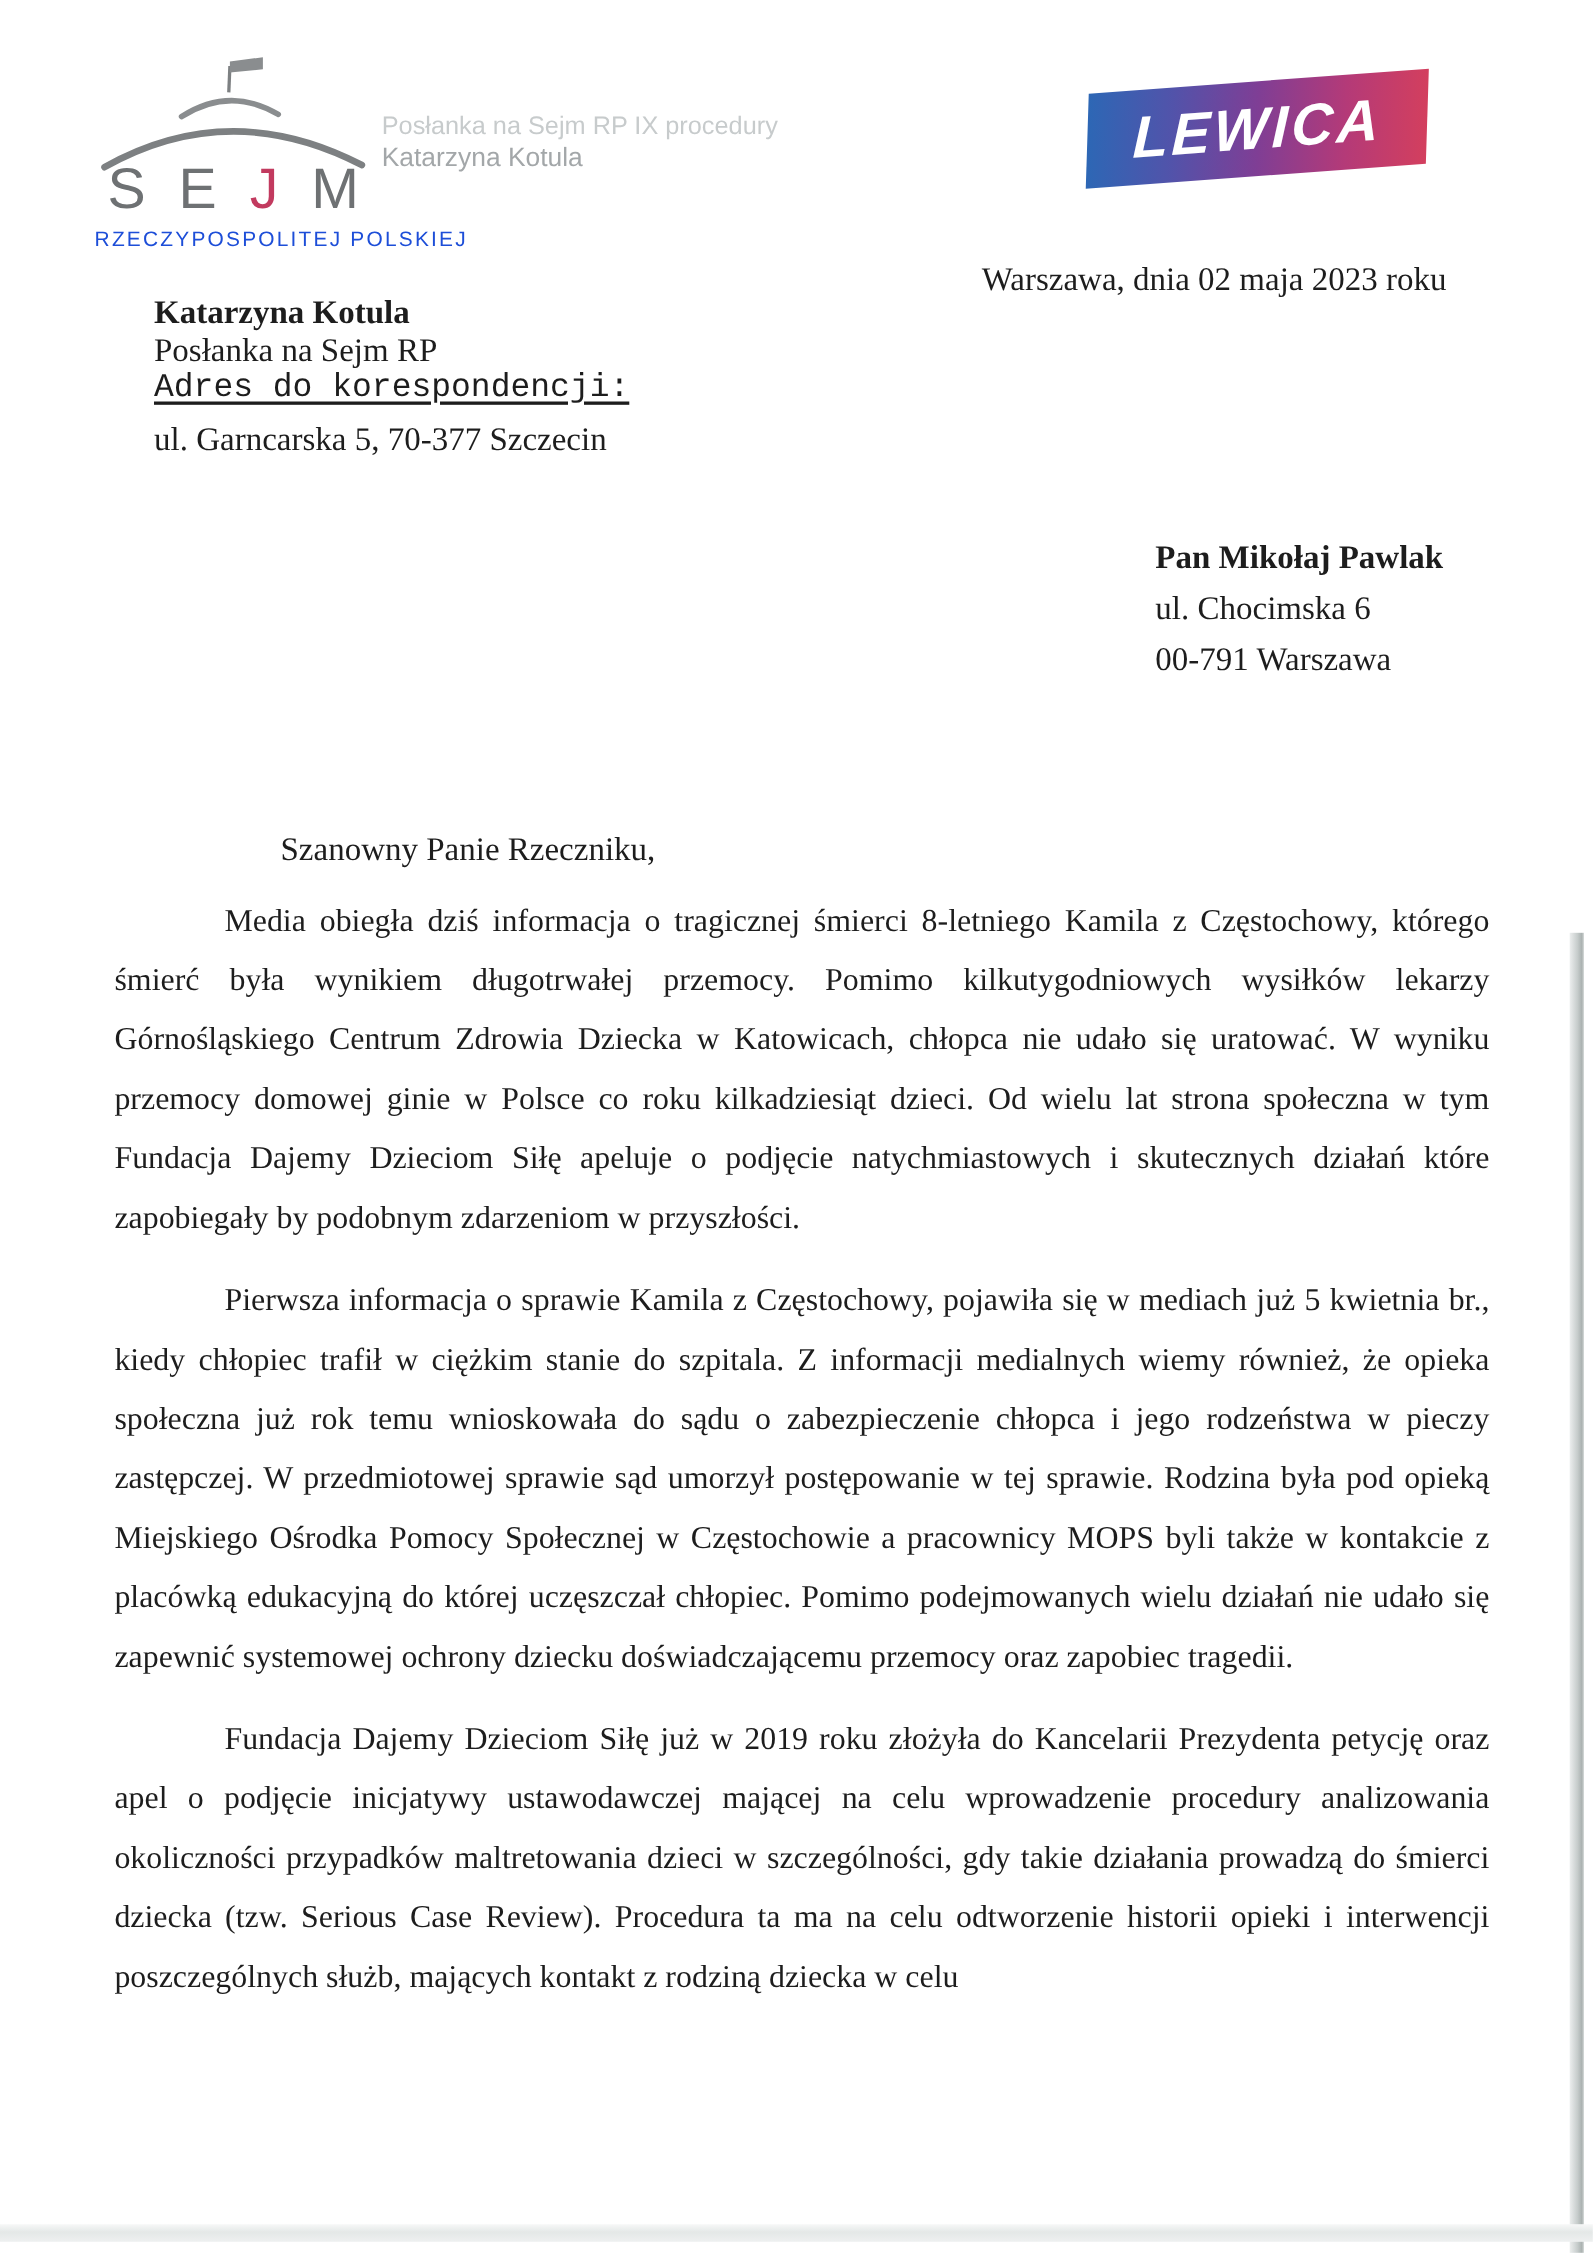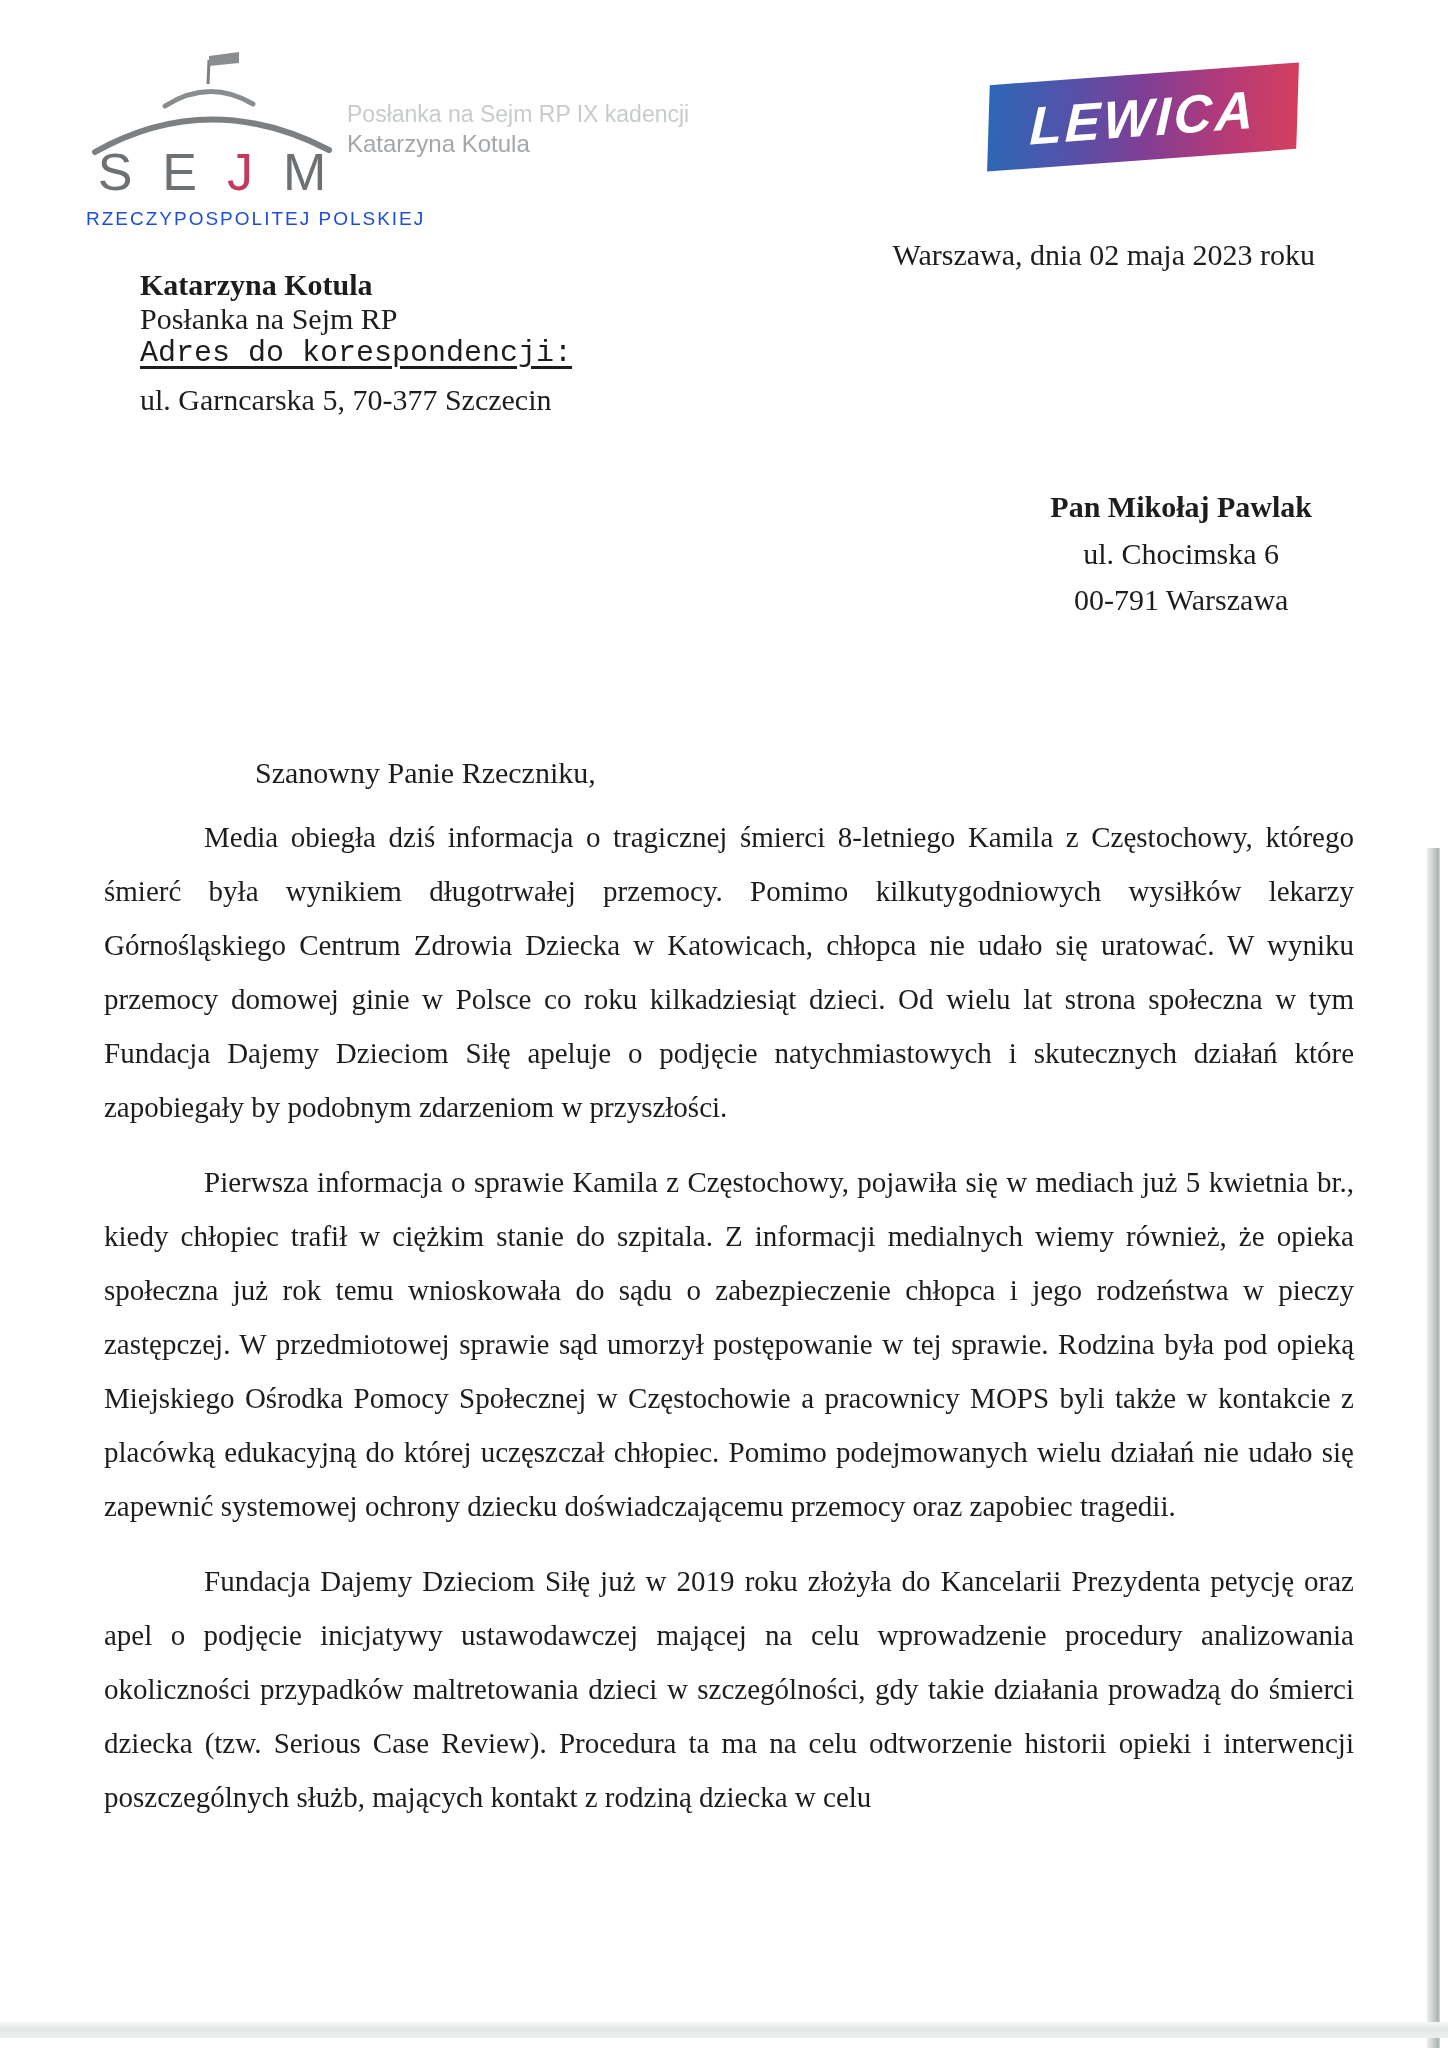--- a/index.html
+++ b/index.html
@@ -48,21 +48,21 @@
   .date-line{position:absolute;top:238px;right:133px;font-size:30px;white-space:nowrap;}
 
   
   .sender{position:absolute;left:140px;top:268px;font-size:30px;line-height:34px;}
   .sender-name{font-weight:700;}
   .sender-address-label{text-decoration:underline;text-underline-offset:5px;font-family:Liberation Mono, monospace;}
   .sender-address{margin-top:13px;}
 
   
   .recipient{
-    position:absolute;top:484px;right:136px;text-align:center;
+    position:absolute;top:484px;right:136px;text-align:left;
     font-size:30px;line-height:46.5px;white-space:nowrap;
   }
   .recipient-bold{font-weight:700;}
 
   
   .salutation{position:absolute;left:230px;top:756px;font-size:30px;margin-left:25px;}
   .letter-body{
     position:absolute;left:104px;top:810px;width:1250px;
     font-size:29px;line-height:54px;text-align:justify;
   }
@@ -93,21 +93,21 @@
     <div class="sejm-letters">
       <span>S</span>
       <span>E</span>
       <span class="sejm-letter-j">J</span>
       <span>M</span>
     </div>
     <div class="sejm-sub">RZECZYPOSPOLITEJ POLSKIEJ</div>
   </div>
 
   <div class="watermark">
-    <div class="watermark-line1">Posłanka na Sejm RP IX kadencji</div>
+    <div class="watermark-line1">Posłanka na Sejm RP IX procedury</div>
     <div class="watermark-line2">Katarzyna Kotula</div>
   </div>
 
   <div class="lewica-logo">
     <span class="lewica-text">LEWICA</span>
   </div>
 
   <div class="date-line">Warszawa, dnia 02 maja 2023 roku</div>
 
   <div class="sender">

